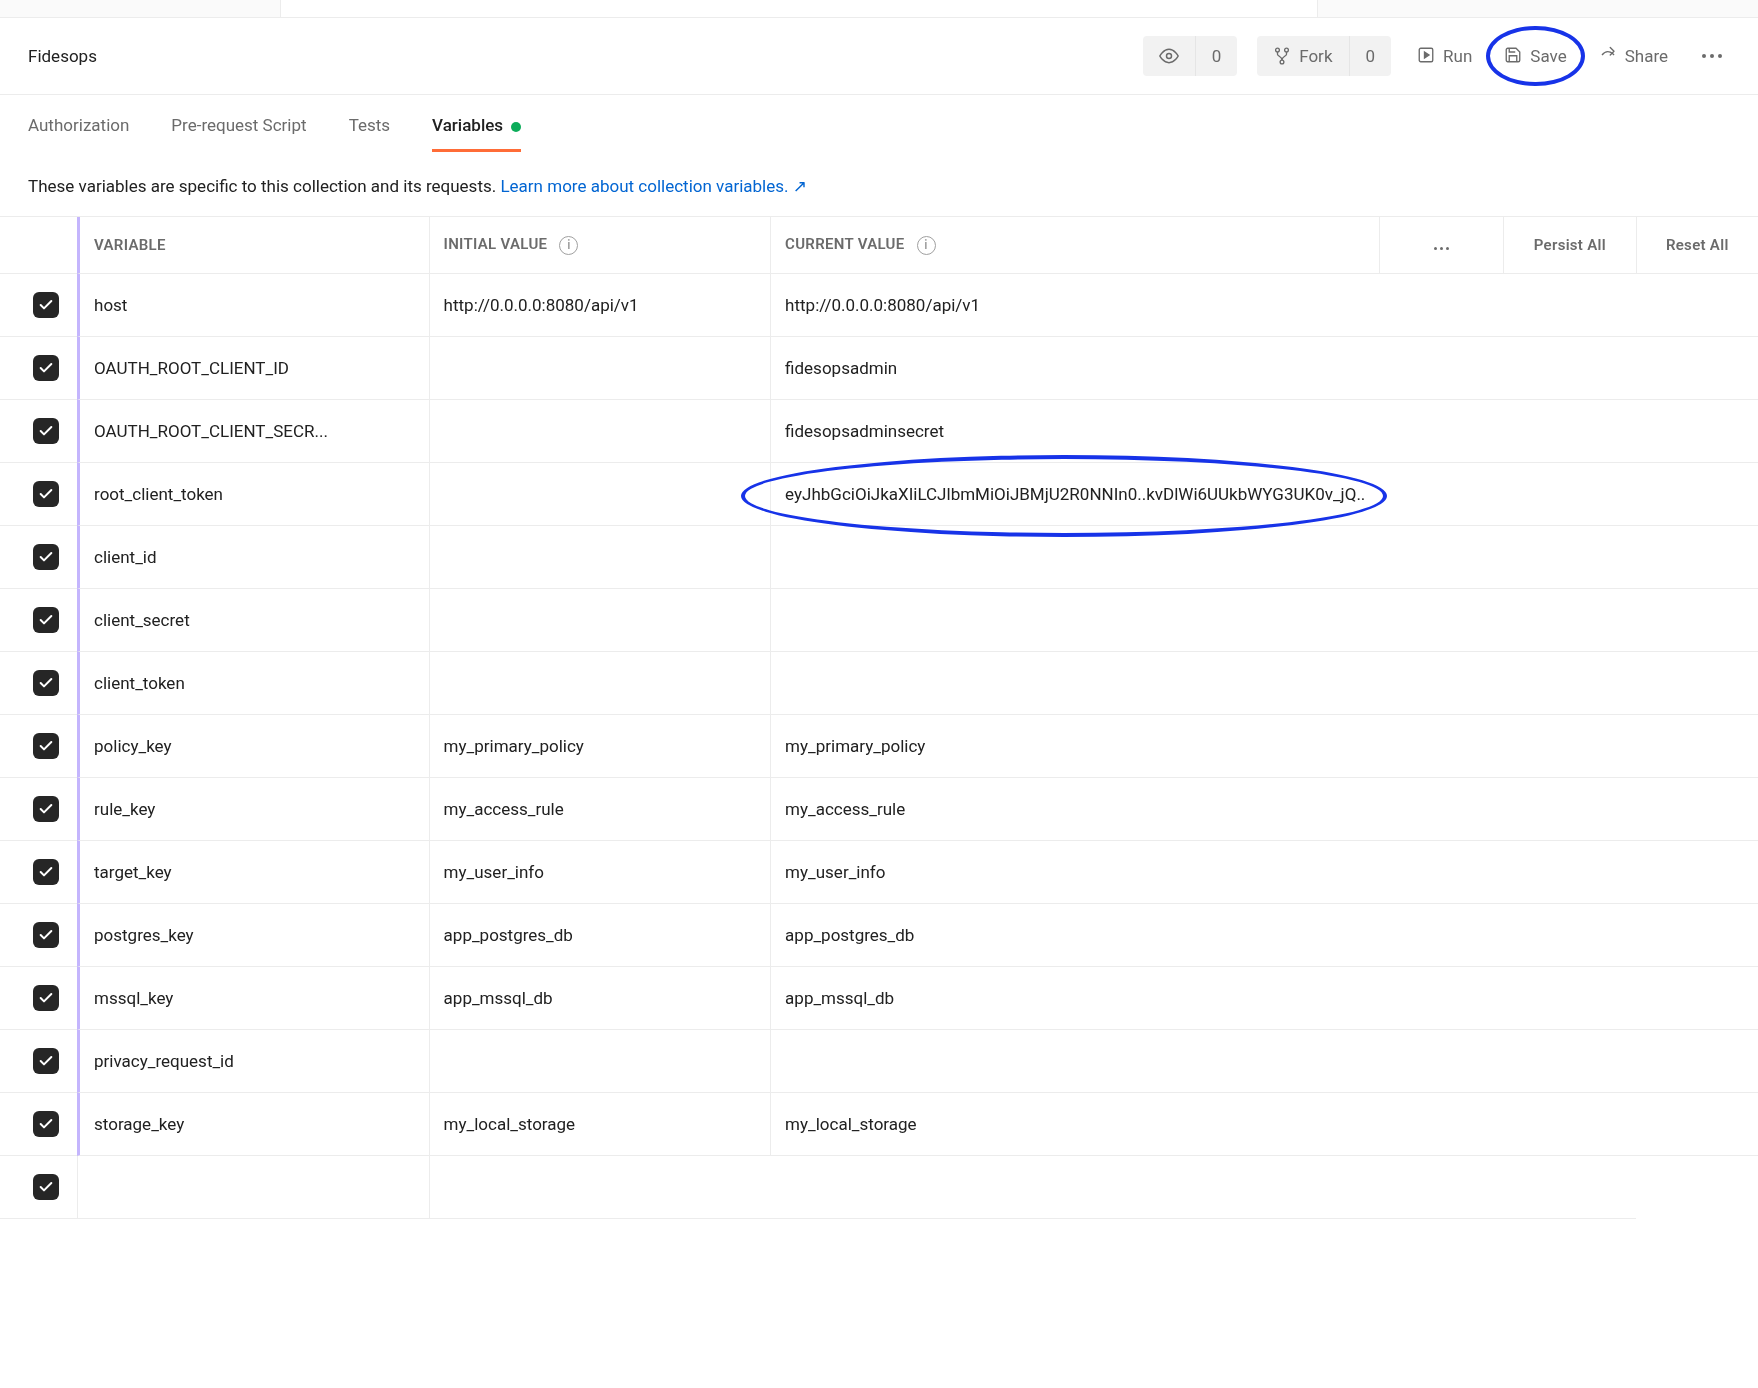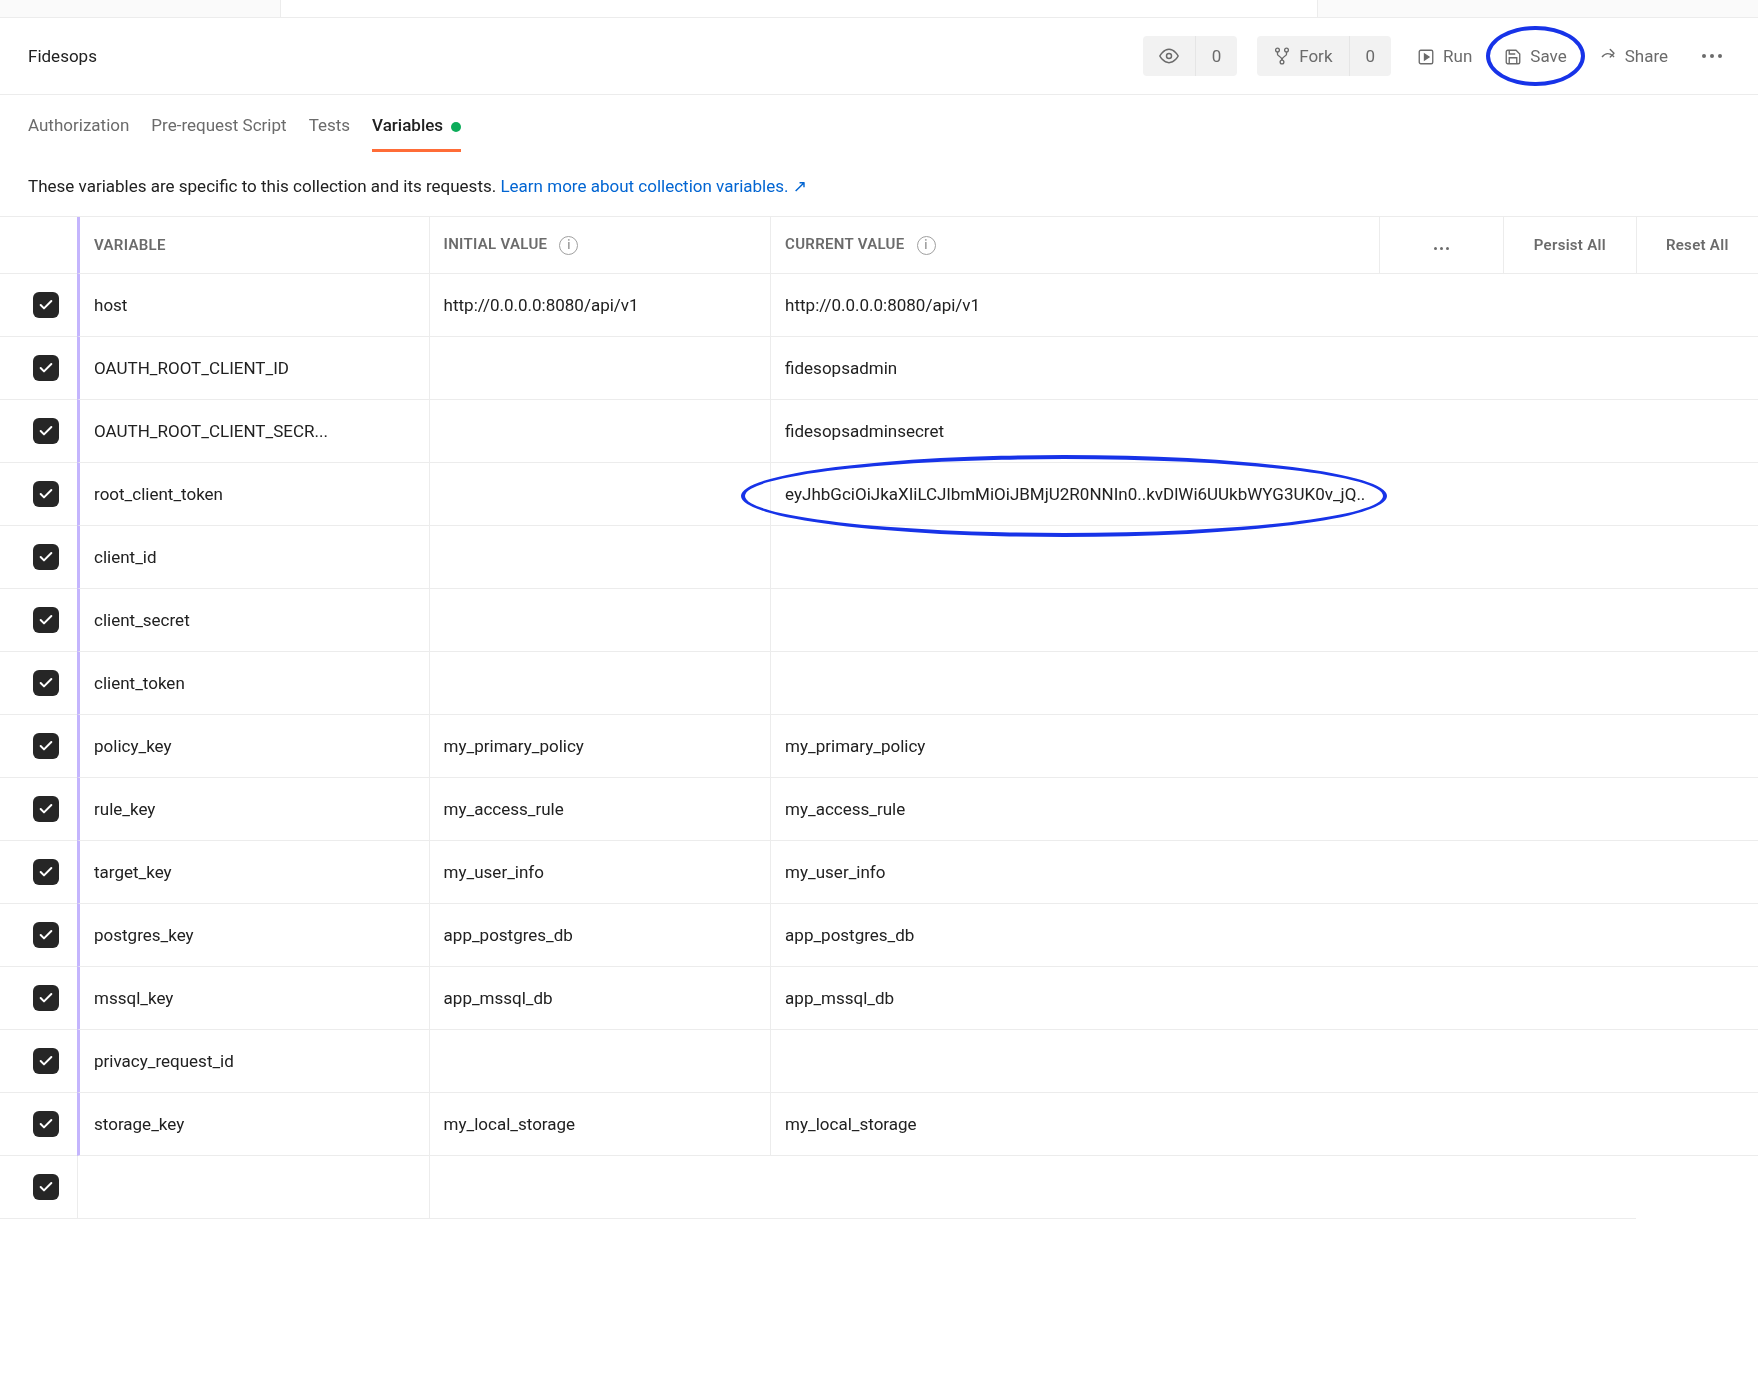--- a/index.html
+++ b/index.html
@@ -54,21 +54,21 @@
   padding: 10px 16px;
   display: flex;
   align-items: center;
   gap: 8px;
   color: #6b6b6b;
   font-size: 17px;
 }
 .btn-group .seg + .seg { border-left: 1px solid #e5e5e5; }
 .btn-plain {
   display: flex;
-  align-items: flex-end;
+  align-items: flex-start;
   gap: 8px;
   color: #6b6b6b;
   font-size: 17px;
   padding: 8px 6px;
 }
 .icon { display: inline-flex; }
 .icon svg { display: block; }
 .more-dots { display: flex; gap: 4px; padding: 8px; }
 .more-dots span { width: 4px; height: 4px; border-radius: 50%; background: #6b6b6b; }
 
@@ -78,21 +78,21 @@
   position: absolute;
   left: -12px; right: -12px; top: -12px; bottom: -12px;
   border: 4px solid #1733e8;
   border-radius: 50%;
   pointer-events: none;
 }
 
 
 .tabs {
   display: flex;
-  gap: 22px;
+  gap: 42px;
   padding: 20px 28px 0 28px;
 }
 .tab {
   color: #6b6b6b;
   font-size: 17px;
   padding-bottom: 14px;
 }
 .tab.active {
   color: #212121;
   font-weight: 500;

